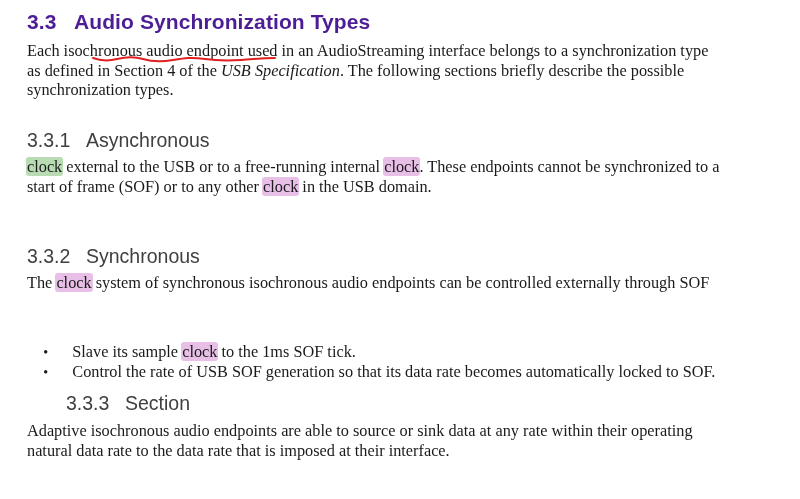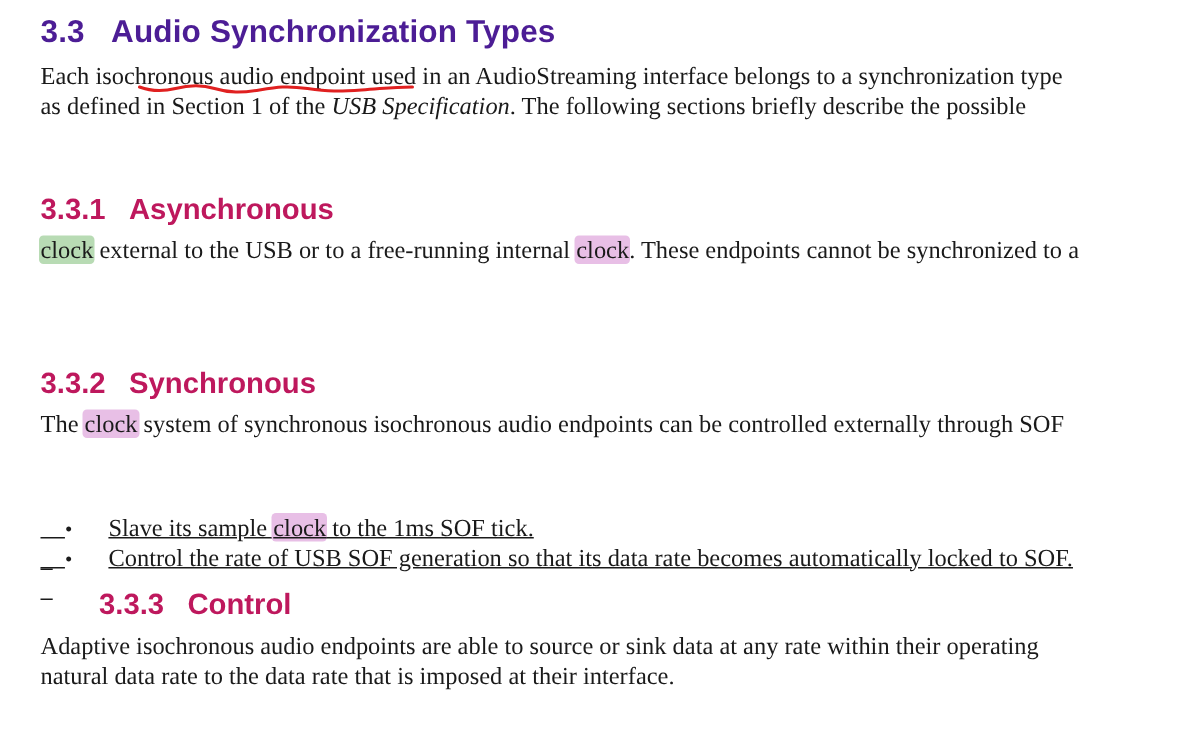--- a/index.html
+++ b/index.html
@@ -1,72 +1,74 @@
 <!DOCTYPE html>
 <html><head>
 <meta charset="utf-8">
 <style>
   html, body { margin: 0; padding: 0; background: #ffffff; }
   body { width: 800px; height: 499px; overflow: hidden; position: relative; color: #1a1a1a; }
   .page { position: absolute; left: 27px; top: 0; width: 760px; }
   h2.h1 { font-family: "Liberation Sans", sans-serif; font-weight: bold; font-size: 21px; margin: 0; position: absolute; left: 0; letter-spacing: 0.1px; color: #4c1d95; }
-  h3.h2 { font-family: "Liberation Sans", sans-serif; font-weight: bold; font-size: 19.5px; margin: 0; position: absolute; left: 0; color: #be185d; }
+  h3.h2 { font-family: "Liberation Sans", sans-serif; font-weight: normal; font-size: 19.5px; margin: 0; position: absolute; left: 0; color: #404040; }
   .num { display: inline-block; }
   .p { font-family: "Liberation Serif", serif; font-size: 16.3px; line-height: 19.5px; position: absolute; left: 0; width: 760px; margin: 0; color: #1a1a1a; }
   .line { display: block; white-space: pre; }
   .hl-green { background: #b8dbb4; border-radius: 3px; padding: 0 1px; margin: 0 -1px; }
   .hl-pink { background: #e8bfe6; border-radius: 3px; padding: 0 1px; margin: 0 -1px; }
   .squiggle { position: absolute; left: 64px; top: 55px; }
-  .bullet-row { position: absolute; left: 0; font-family: "Liberation Serif", serif; font-size: 16.3px; line-height: 19.5px; white-space: pre; text-decoration: underline; }
+  .bullet-row { position: absolute; left: 0; font-family: "Liberation Serif", serif; font-size: 16.3px; line-height: 19.5px; white-space: pre; }
   .bullet { display: inline-block; width: 29px; font-size: 14px; }
   em { }
 </style>
 </head>
 <body>
 
 <div class="page">
 
   <h2 class="h1" style="top:10px;">
     <span class="num" style="width:47px;">3.3</span><span>Audio Synchronization Types</span>
   </h2>
 
   <div class="p" style="top:41px;">
     <span class="line"><span>Each</span><span> isochronous audio end</span><span>point used in an AudioStreaming interface belongs to a synchronization type</span></span>
-    <span class="line"><span>as defined in Section 1 of the </span><em>USB Specification</em><span>. The following sections briefly describe the possible</span></span>
+    <span class="line"><span>as defined in Section 4 of the </span><em>USB Specification</em><span>. The following sections briefly describe the possible</span></span>
+    <span class="line">synchronization types.</span>
   </div>
 
   <svg class="squiggle" width="186" height="8" viewBox="0 0 186 8">
     <path d="M2 3 C 10 6, 18 6, 26 4 S 42 1, 52 4 S 70 7, 82 5 S 100 2, 114 4 S 135 6, 150 5 S 170 3, 184 3" stroke="#e02020" stroke-width="2" fill="none" stroke-linecap="round"></path>
   </svg>
 
   <h3 class="h2" style="top:129px;">
     <span class="num" style="width:59px;">3.3.1</span><span>Asynchronous</span>
   </h3>
 
   <div class="p" style="top:157px;">
     <span class="line"><span class="hl-green">clock</span><span> external to the USB or to a free-running internal </span><span class="hl-pink">clock</span><span>. These endpoints cannot be synchronized to a</span></span>
+    <span class="line"><span>start of frame (SOF) or to any other </span><span class="hl-pink">clock</span><span> in the USB domain.</span></span>
   </div>
 
   <h3 class="h2" style="top:245px;">
     <span class="num" style="width:59px;">3.3.2</span><span>Synchronous</span>
   </h3>
 
   <div class="p" style="top:273px;">
     <span class="line"><span>The </span><span class="hl-pink">clock</span><span> system of synchronous isochronous audio endpoints can be controlled externally through SOF</span></span>
   </div>
 
   <div class="bullet-row" style="top:322px;">
     <span class="bullet">•</span><span>Slave its sample </span><span class="hl-pink">clock</span><span> to the 1ms SOF tick.</span>
   </div>
   <div class="bullet-row" style="top:342px;">
     <span class="bullet">•</span><span>Control the rate of USB SOF generation so that its data rate becomes automatically locked to SOF.</span>
   </div>
 
   <h3 class="h2" style="top:392px;">
-    <span class="num" style="width:59px;margin-left:39px;">3.3.3</span><span>Control</span>
+    <span class="num" style="width:59px;margin-left:39px;">3.3.3</span><span>Section</span>
   </h3>
 
   <div class="p" style="top:421px;">
     <span class="line">Adaptive isochronous audio endpoints are able to source or sink data at any rate within their operating</span>
     <span class="line">natural data rate to the data rate that is imposed at their interface.</span>
   </div>
 
 </div>
 
 </body></html>

